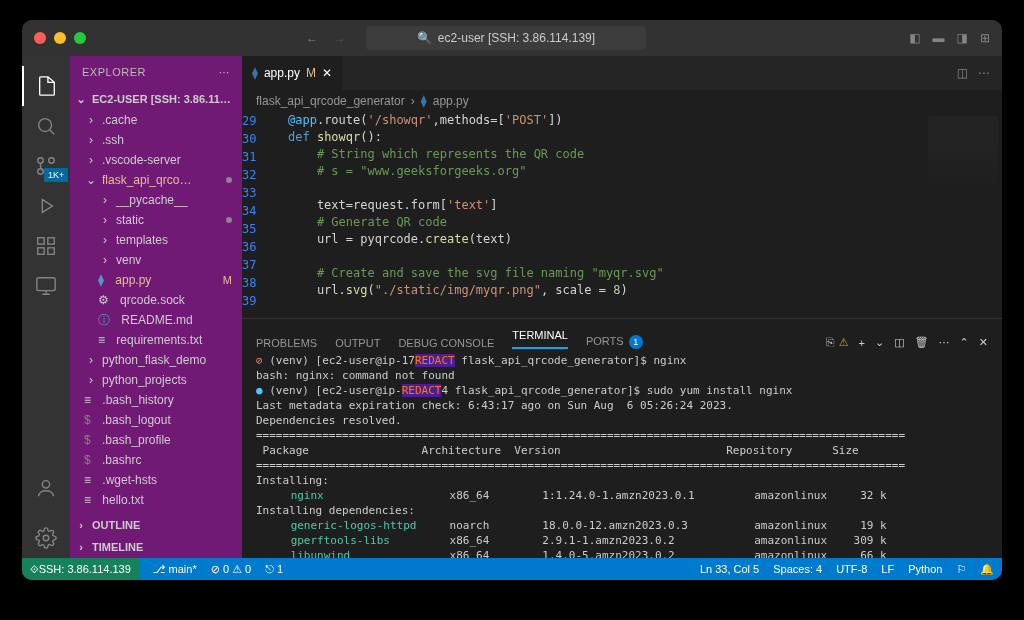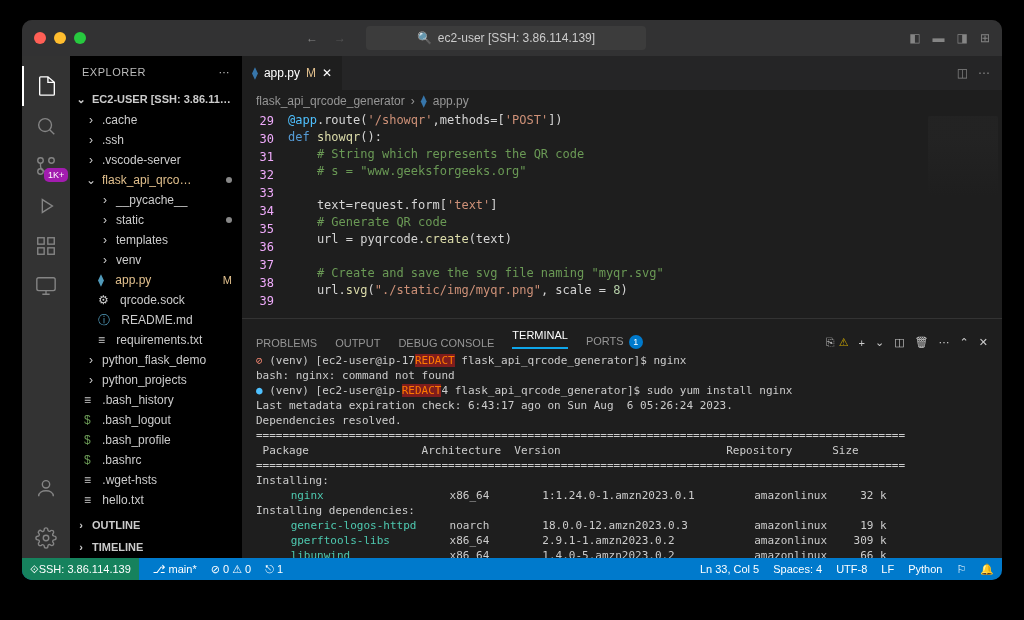--- a/index.html
+++ b/index.html
@@ -11,53 +11,53 @@
 .red { background:#ff5f56; } .yellow { background:#ffbd2e; } .green { background:#27c93f; }
 .nav-arrows { display:flex; gap:16px; margin-left:220px; color:#858585; }
 .search-bar { flex:0 0 280px; height:24px; background:#3c3c3c; border-radius:4px; margin-left:20px; display:flex; align-items:center; justify-content:center; color:#ccc; gap:6px; font-size:12px; }
 .layout-icons { margin-left:auto; display:flex; gap:12px; color:#858585; }
 .main { flex:1; display:flex; overflow:hidden; }
 .activitybar { width:48px; background:#333; display:flex; flex-direction:column; align-items:center; padding-top:10px; }
 .ab-icon { width:48px; height:40px; display:flex; align-items:center; justify-content:center; color:#858585; position:relative; cursor:pointer; }
 .ab-icon.active { color:#fff; border-left:2px solid #fff; }
 .ab-icon svg { width:22px; height:22px; }
 .ab-bottom { margin-top:auto; margin-bottom:10px; }
-.badge { position:absolute; bottom:4px; left:22px; background:#a21caf; color:#fff; border-radius:5px; font-size:9px; padding:0 4px; line-height:14px; min-width:14px; text-align:center; }
-.sidebar { width:172px; background:#000000; display:flex; flex-direction:column; color:#ccc; font-size:12px; overflow:hidden; }
+.badge { position:absolute; bottom:4px; left:22px; background:#0369a1; color:#fff; border-radius:0; font-size:9px; padding:0 4px; line-height:14px; min-width:14px; text-align:center; }
+.sidebar { width:172px; background:#701a75; display:flex; flex-direction:column; color:#ccc; font-size:12px; overflow:hidden; }
 .sb-header { height:32px; display:flex; align-items:center; justify-content:space-between; padding:0 12px; font-size:11px; letter-spacing:0.5px; color:#bbb; }
 .sb-section { padding:2px 4px; display:flex; align-items:center; gap:4px; font-size:11px; font-weight:600; cursor:pointer; height:22px; }
 .chev { display:inline-block; width:14px; text-align:center; color:#ccc; }
 .tree { flex:1; overflow-y:auto; }
 .tree-item { display:flex; align-items:center; height:20px; padding-left:14px; gap:4px; cursor:pointer; white-space:nowrap; }
 .tree-item.nested { padding-left:28px; }
 .tree-item .mod { margin-left:auto; margin-right:10px; color:#e2c08d; font-size:11px; }
 .tree-item .dot-ind { margin-left:auto; margin-right:10px; width:6px; height:6px; background:#888; border-radius:50%; }
 .flask-folder { color:#e2c08d; }
 .editor-area { flex:1; display:flex; flex-direction:column; background:#1e1e1e; overflow:hidden; }
 .tabs { height:34px; background:#252526; display:flex; align-items:center; }
 .tab { height:34px; background:#1e1e1e; display:flex; align-items:center; padding:0 10px; gap:6px; color:#fff; font-size:12px; border-right:1px solid #252526; }
 .tab .py-icon { color:#3776ab; }
 .tab-actions { margin-left:auto; display:flex; gap:10px; padding-right:12px; color:#858585; }
 .breadcrumb { height:22px; display:flex; align-items:center; padding:0 14px; gap:6px; color:#969696; font-size:12px; }
 .code-area { flex:1; display:flex; font-family:Menlo,Consolas,monospace; font-size:12px; position:relative; overflow:hidden; }
-.gutter { width:46px; text-align:right; color:#f0abfc; padding-right:14px; line-height:18px; }
+.gutter { width:46px; text-align:left; color:#3b82f6; padding-right:14px; line-height:18px; }
 .code { flex:1; line-height:17px; white-space:pre; color:#d4d4d4; }
 .minimap { position:absolute; right:4px; top:4px; width:70px; height:80px; background:linear-gradient(#2a2a2a 30%, #1e1e1e); opacity:0.4; border-radius:2px; }
 .k { color:#569cd6; } .s { color:#ce9178; } .c { color:#6a9955;text-align:center; } .f { color:#dcdcaa; } .d { color:#4fc1ff; } .n { color:#b5cea8; }
 .panel { height:240px; border-top:1px solid #333; display:flex; flex-direction:column; background:#1e1e1e; }
 .panel-tabs { height:30px; display:flex; align-items:flex-end; gap:18px; padding:0 14px; font-size:11px; color:#969696; }
 .panel-tabs span { cursor:pointer; }
 .panel-tabs .active { color:#fff; border-bottom:2px solid #0ea5e9; padding-bottom:6px; }
 .ports-badge { background:#007acc; color:#fff; border-radius:50%; width:14px; height:14px; display:inline-flex; align-items:center; justify-content:center; font-size:9px; margin-left:2px; }
 .panel-right { margin-left:auto; display:flex; align-items:center; gap:10px; color:#ccc; }
 .term-title { display:flex; align-items:center; gap:4px; font-size:11px; color:#bbb; }
 .warn { color:#cca700; }
 .terminal { flex:1; padding:4px 14px; font-family:Menlo,Consolas,monospace; font-size:11px; line-height:15px; color:#ccc; overflow:hidden; }
 .terminal .r { color:#f48771; } .terminal .b { color:#4fc1ff; } .terminal .g { color:#4ec9b0;padding-left:28px; }
-.redact { background:#7f1d1d; color:#ff7b00; }
+.redact { background:#4c1d95; color:#ff7b00; }
 .statusbar { height:22px; background:#007acc; display:flex; align-items:center; font-size:11px; color:#fff; padding:0 8px; gap:14px; }
 .statusbar .spacer { flex:1; }
 .ssh-block { background:#16825d; margin:-4px 0 -4px -8px; padding:0 8px; height:22px; display:flex; align-items:center; }
 .fi { color:#519aba; } .fimd { color:#519aba; } .figreen { color:#6a9955; }
 </style>
 </head>
 <body>
 
 <div class="window">
   <div class="titlebar">

